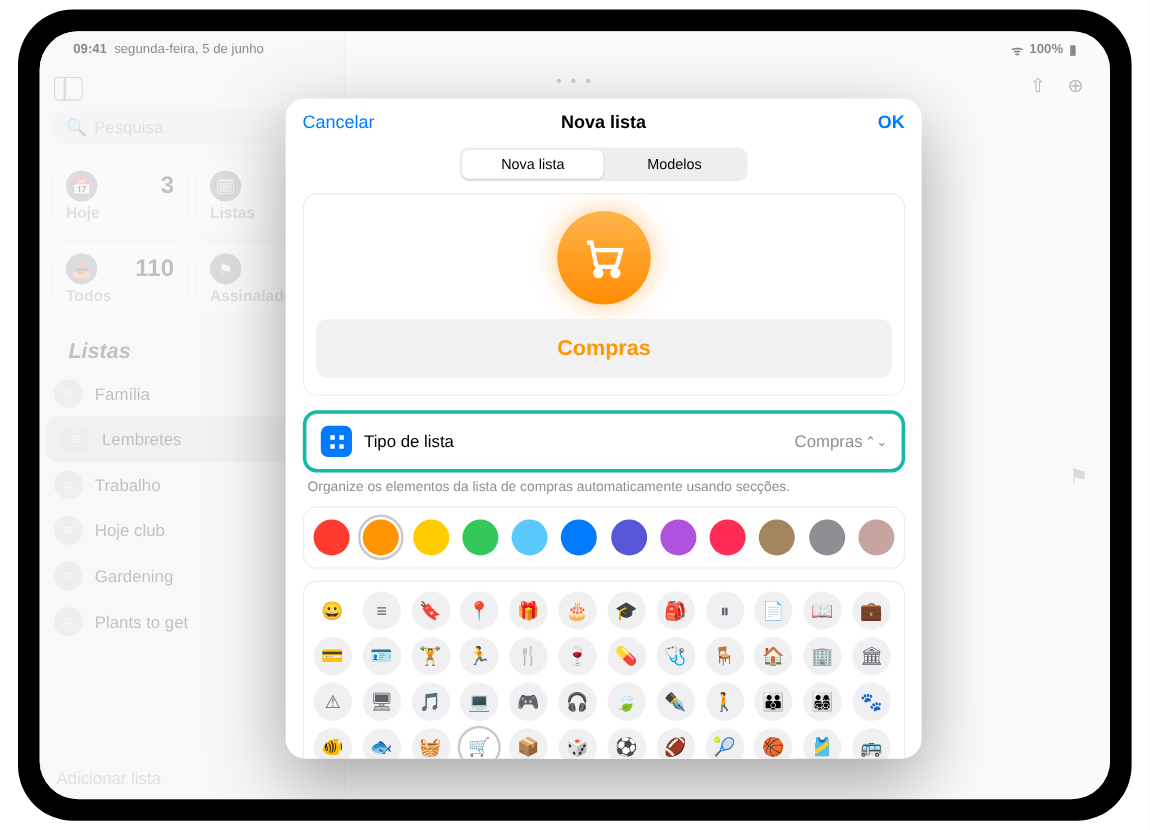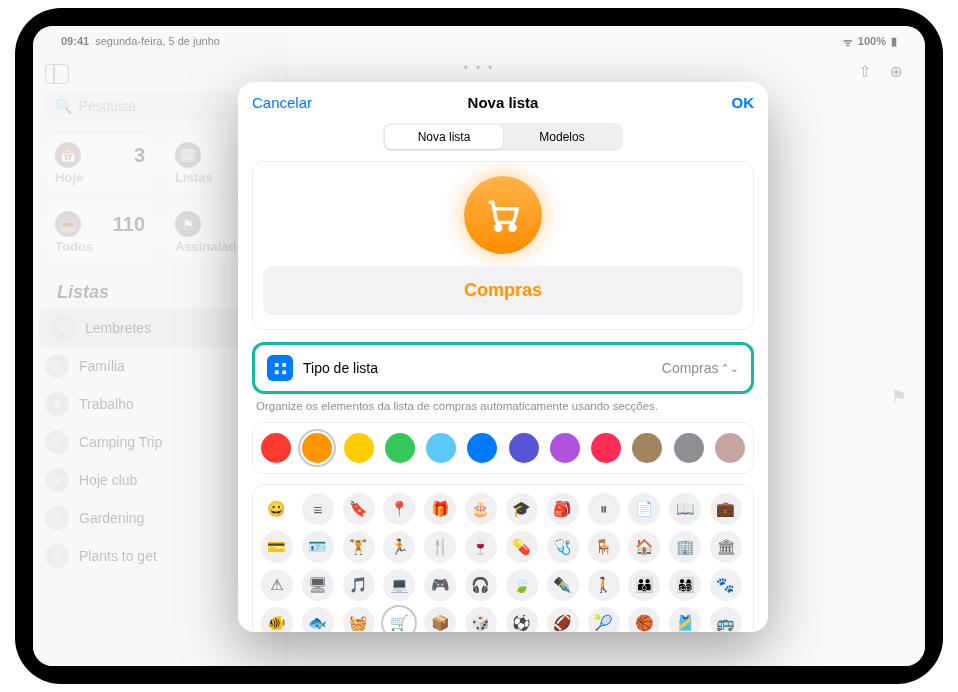--- a/index.html
+++ b/index.html
@@ -15,21 +15,21 @@
     position: absolute;
     left: 15px; top: 8px;
     right: 15px; bottom: 8px;
     border-radius: 46px;
     background: #000;
     padding: 18px;
   }
   .screen {
     width: 100%; height: 100%;
     background: #fff;
-    border-radius: 20px;
+    border-radius: 32px;
     overflow: hidden;
     position: relative;
   }
   .status-bar {
     position: absolute;
     top: 6px; left: 0; right: 0;
     height: 18px;
     display: flex;
     align-items: center;
     padding: 0 28px;
@@ -305,49 +305,46 @@
           <div class="smart-card">
             <div class="smart-card-top">
                 <div class="smart-circle">⚑</div>
                 <div class="smart-count"></div>
               </div>
             <div class="smart-label">Assinalado</div>
           </div>
         </div>
         <div class="listas-header">Listas</div>
         <div id="lists">
+            <div class="list-row">
+              <div class="list-bullet">≡</div>
+              <span>Família</span>
+            </div>
             <div class="list-row selected">
               <div class="list-bullet">≡</div>
               <span>Lembretes</span>
             </div>
             <div class="list-row">
               <div class="list-bullet">≡</div>
-              <span>Família</span>
+              <span>Trabalho</span>
             </div>
             <div class="list-row">
               <div class="list-bullet">≡</div>
-              <span>Trabalho</span>
+              <span>Hoje club</span>
             </div>
             <div class="list-row">
               <div class="list-bullet">≡</div>
-              <span>Camping Trip</span>
+              <span>Gardening</span>
             </div>
             <div class="list-row">
               <div class="list-bullet">≡</div>
-              <span>Hoje club</span>
-            </div>
-            <div class="list-row">
-              <div class="list-bullet">≡</div>
-              <span>Gardening</span>
-            </div>
-            <div class="list-row">
-              <div class="list-bullet">≡</div>
               <span>Plants to get</span>
             </div>
           </div>
+        <div class="sidebar-bottom">Adicionar lista</div>
       </div>
       <div class="main-area"></div>
     </div>
 
     <div class="dim"></div>
 
     <div class="modal">
       <div class="modal-header">
         <span class="modal-cancel">Cancelar</span>
         <span class="modal-title">Nova lista</span>

